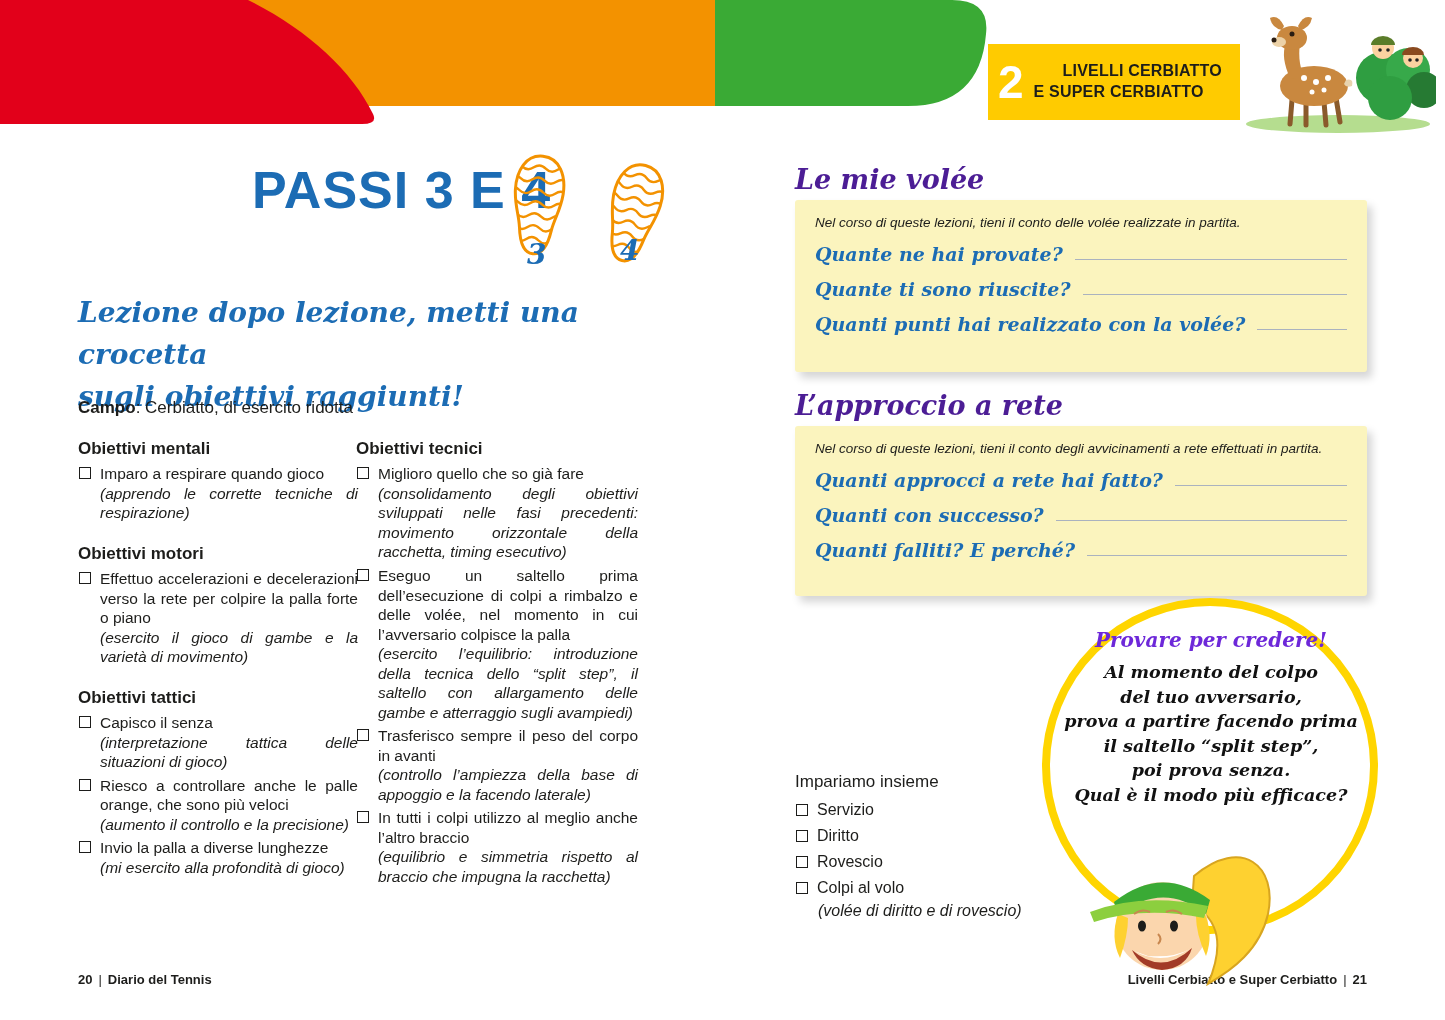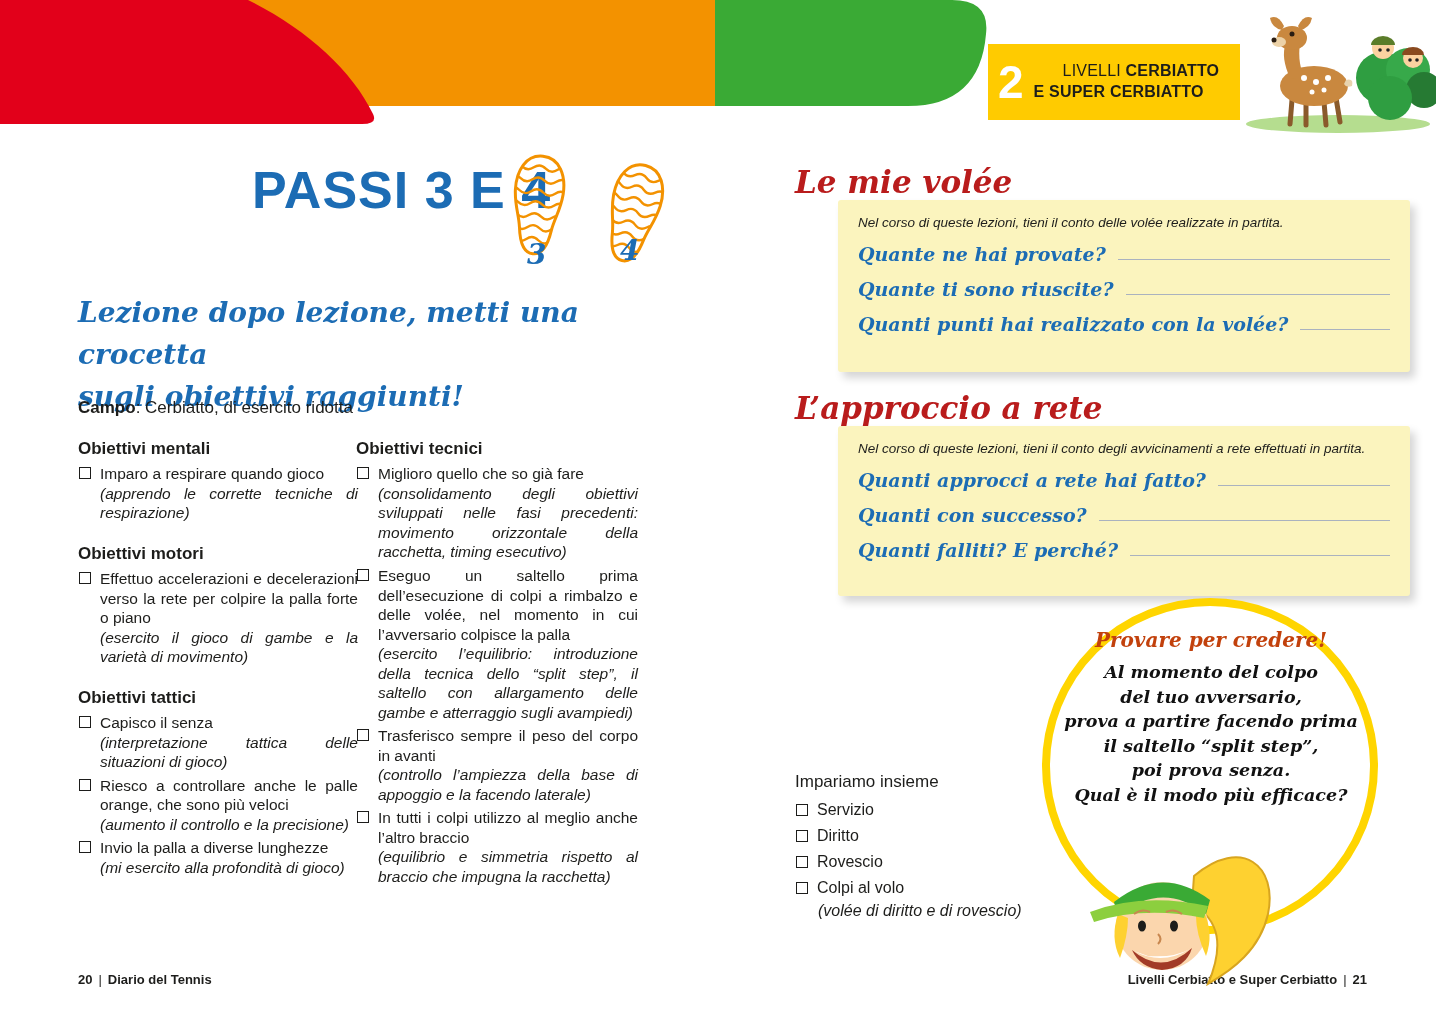--- a/index.html
+++ b/index.html
@@ -5,21 +5,21 @@
   * { margin:0; padding:0; box-sizing:border-box; }
   body { background:#ffffff; font-family:"Liberation Sans", sans-serif; color:#1d1d1b; }
   .page { position:relative; width:1445px; height:1020px; background:#fff; overflow:hidden; }
 
   .top-band { position:absolute; left:0; top:0; }
 
   .chapter-band { position:absolute; left:988px; top:44px; width:252px; height:76px;
     background:#ffcb00; display:flex; align-items:center; padding:0 10px; gap:10px; }
   .chapter-number { font-size:46px; font-weight:700; color:#fff; line-height:1; }
   .chapter-title { font-size:16px; line-height:1.3; font-weight:700; letter-spacing:.2px; }
-  .chapter-title .normal { font-weight:400;padding-left:29px; }
+  .chapter-title .normal { font-weight:700;padding-left:29px; }
 
   .deer { position:absolute; left:1240px; top:12px; }
 
   .page-title { position:absolute; left:252px; top:160px; font-size:52px; font-weight:800;
     color:#1c6cb4; letter-spacing:1px; }
   .footprints { position:absolute; left:488px; top:146px; }
   .fp-num { position:absolute; font-family:"DejaVu Serif", serif; font-style:italic;
     font-weight:700; font-size:28px; color:#1c6cb4; }
   #fp3 { left:527px; top:238px; }
   #fp4 { left:620px; top:234px; }
@@ -36,39 +36,39 @@
   .obj-section { margin-bottom:20px; }
   .obj-section h3 { font-size:17px; font-weight:700; margin:0 0 5px; }
   .item { display:flex; margin-bottom:4px; }
   .checkbox { flex:0 0 auto; width:12px; height:12px; border:1.6px solid #1d1d1b;
     margin:3px 9px 0 1px; background:#fff; }
   .item-body { flex:1; }
   .item-text { text-align:justify; }
   .item-note { font-style:italic; text-align:justify; }
 
   .script-heading { position:absolute; left:795px; font-family:"DejaVu Serif", serif;
-    font-style:italic; font-weight:700; font-size:31px; color:#b91c1c; }
+    font-style:italic; font-weight:700; font-size:27px; color:#4c1d95; }
   #h-volee { top:164px; }
   #h-rete  { top:390px; }
 
-  .panel { position:absolute; left:838px; width:572px; background:#fbf4be; border-radius:3px;
+  .panel { position:absolute; left:795px; width:572px; background:#fbf4be; border-radius:3px;
     box-shadow:5px 6px 8px rgba(0,0,0,.17); padding:15px 20px 10px; }
   #panel-volee { top:200px; height:172px; }
   #panel-rete  { top:426px; height:170px; }
   .panel-intro { font-style:italic; font-size:13.5px; margin-bottom:2px; }
   .q-row { display:flex; align-items:flex-end; margin-top:13px; }
   .q-text { font-family:"DejaVu Serif", serif; font-style:italic; font-weight:700;
     font-size:19px; color:#1c6cb4; white-space:nowrap; }
   .q-line { flex:1; border-bottom:1.5px solid #aab2bf; margin-left:12px; margin-bottom:5px; }
 
   .circle { position:absolute; left:1042px; top:598px; width:336px; height:336px;
     border:8px solid #ffd500; border-radius:50%; background:#fff; }
   .bubble { position:absolute; left:1056px; top:628px; width:310px; text-align:center;
     font-family:"DejaVu Serif", serif; font-style:italic; }
-  .bubble-title { color:#c2410c; font-weight:700; font-size:20px; margin-bottom:8px; }
+  .bubble-title { color:#6d28d9; font-weight:700; font-size:20px; margin-bottom:8px; }
   .bubble-line { font-size:17.5px; font-weight:700; line-height:1.4; color:#111; }
 
   .together { position:absolute; left:795px; top:772px; width:260px; font-size:16px; }
   .together h3 { font-size:17px; font-weight:400; margin:0 0 9px; }
   .t-item { display:flex; align-items:center; margin-bottom:8px; }
   .t-item .checkbox { margin:0 9px 0 1px; }
   .t-note { font-style:italic; margin-left:23px; margin-top:-3px; }
 
   .girl { position:absolute; left:1082px; top:818px; z-index:5; }
 

